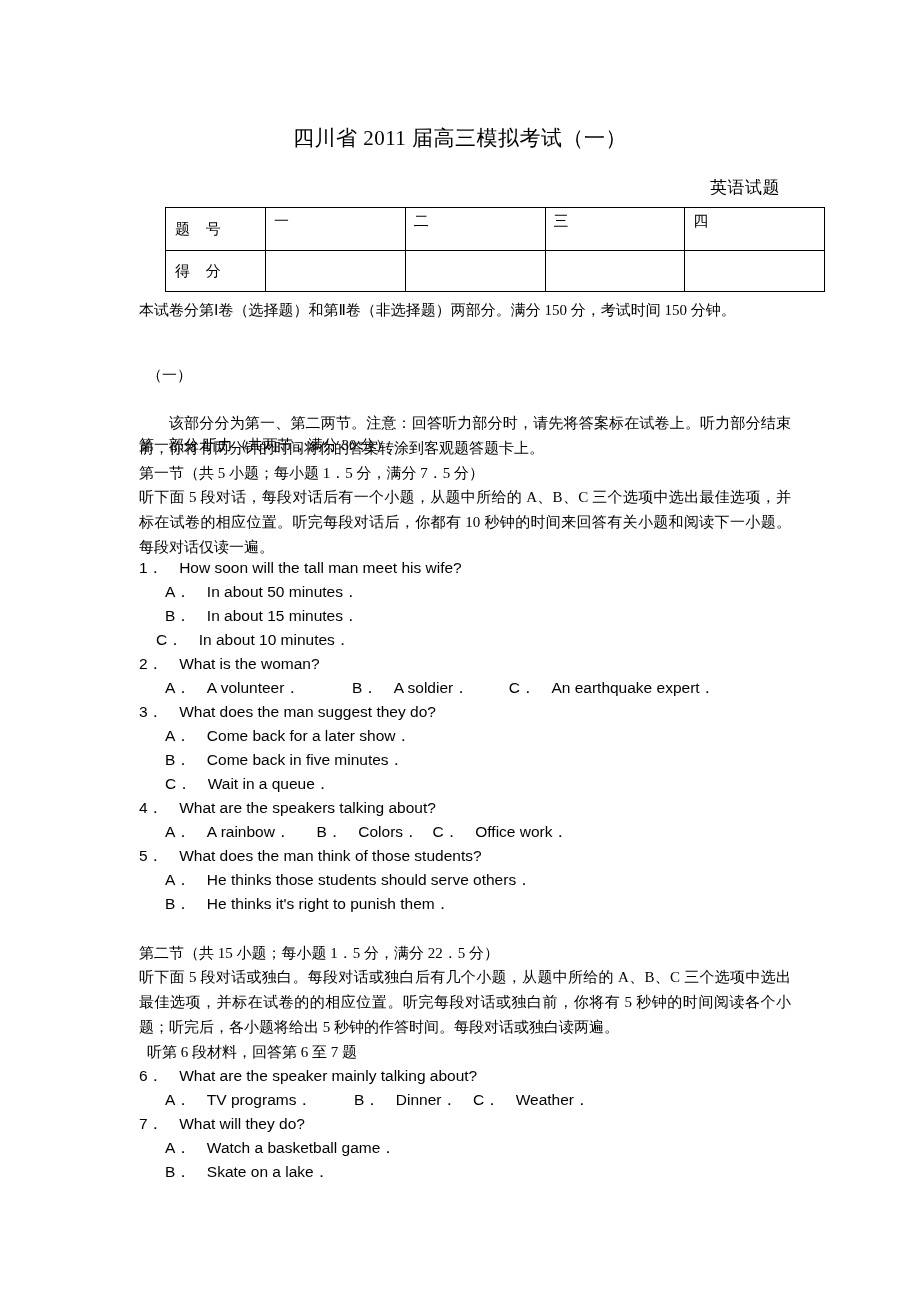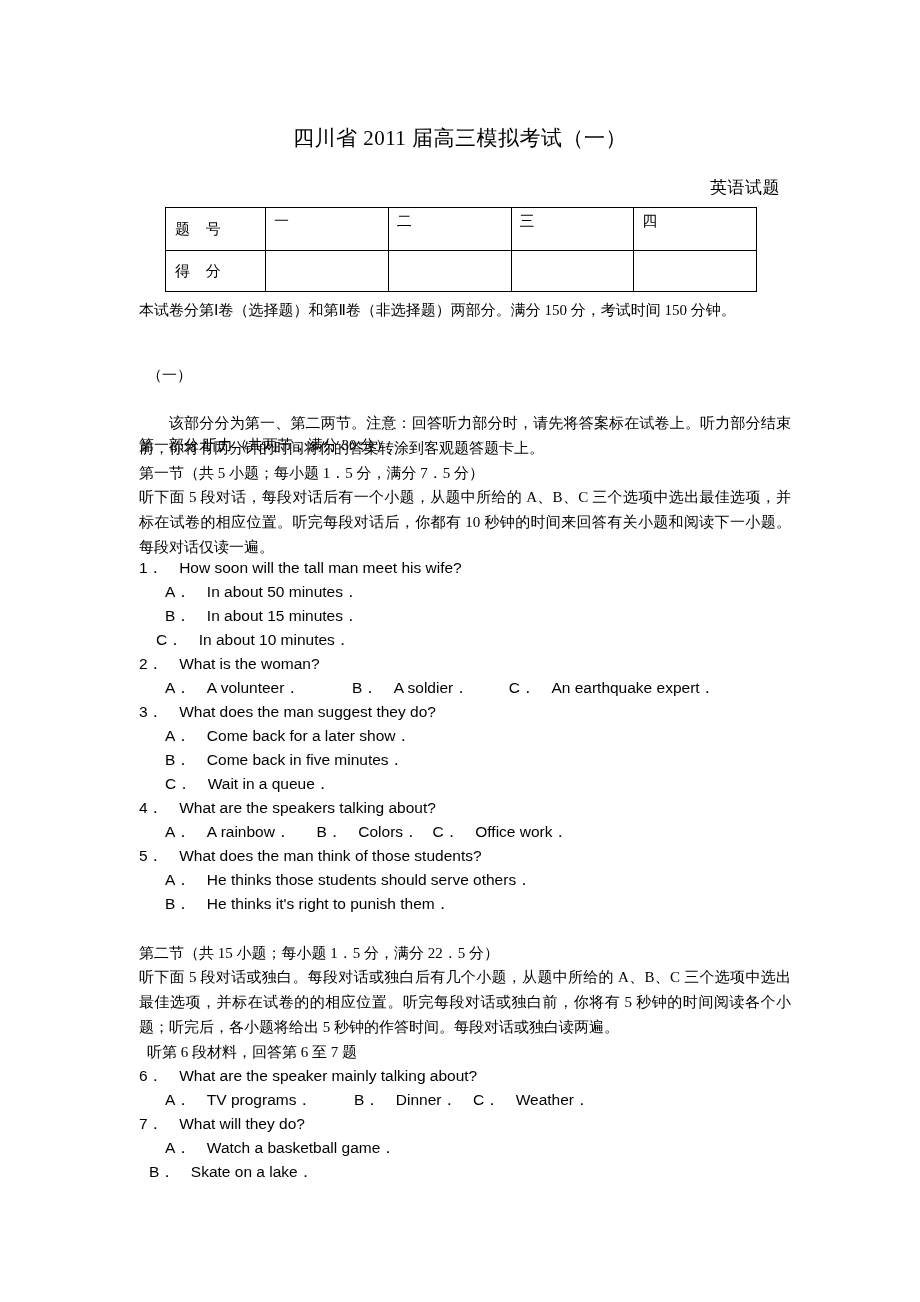--- a/index.html
+++ b/index.html
@@ -42,21 +42,21 @@
     text-align: right;
     font-size: 17px;
     font-family: "Liberation Serif", "DejaVu Serif", serif;
     letter-spacing: 0.5px;
   }
   
   .score-table {
     position: absolute;
     left: 165px;
     top: 207px;
-    width: 592px;
+    width: 660px;
     border-collapse: collapse;
     table-layout: fixed;
   }
   .score-table td {
     border: 1px solid #000000;
     height: 36px;
     font-size: 15px;
     padding: 2px 8px;
     vertical-align: top;
     font-family: "Liberation Serif", "DejaVu Serif", serif;
@@ -161,15 +161,15 @@
 
   <div class="para" style="top:965px; left:139px; width:652px;">听下面 5 段对话或独白。每段对话或独白后有几个小题，从题中所给的 A、B、C 三个选项中选出最佳选项，并标在试卷的的相应位置。听完每段对话或独白前，你将有 5 秒钟的时间阅读各个小题；听完后，各小题将给出 5 秒钟的作答时间。每段对话或独白读两遍。</div>
 
   <div class="line" style="left:147px; top:1040px;">听第 6 段材料，回答第 6 至 7 题</div>
 
   <div class="line en" style="left:139px; top:1064px;"><span>6．</span><span class="gap-sm"></span><span>What are the speaker mainly talking about?</span></div>
   <div class="line en" style="left:165px; top:1088px;"><span><span>A．</span><span class="gap-sm"></span><span>TV programs．</span></span><span style="display:inline-block;width:42px;"></span><span><span>B．</span><span class="gap-sm"></span><span>Dinner．</span></span><span style="display:inline-block;width:16px;"></span><span><span>C．</span><span class="gap-sm"></span><span>Weather．</span></span></div>
 
   <div class="line en" style="left:139px; top:1112px;"><span>7．</span><span class="gap-sm"></span><span>What will they do?</span></div>
   <div class="line en" style="left:165px; top:1136px;"><span>A．</span><span class="gap-sm"></span><span>Watch a basketball game．</span></div>
-  <div class="line en" style="left:149px; top:1160px;"><span>B．</span><span class="gap-sm"></span><span>Skate on a lake．</span></div>
+  <div class="line en" style="left:165px; top:1160px;"><span>B．</span><span class="gap-sm"></span><span>Skate on a lake．</span></div>
 
 </div>
 
 </body></html>

